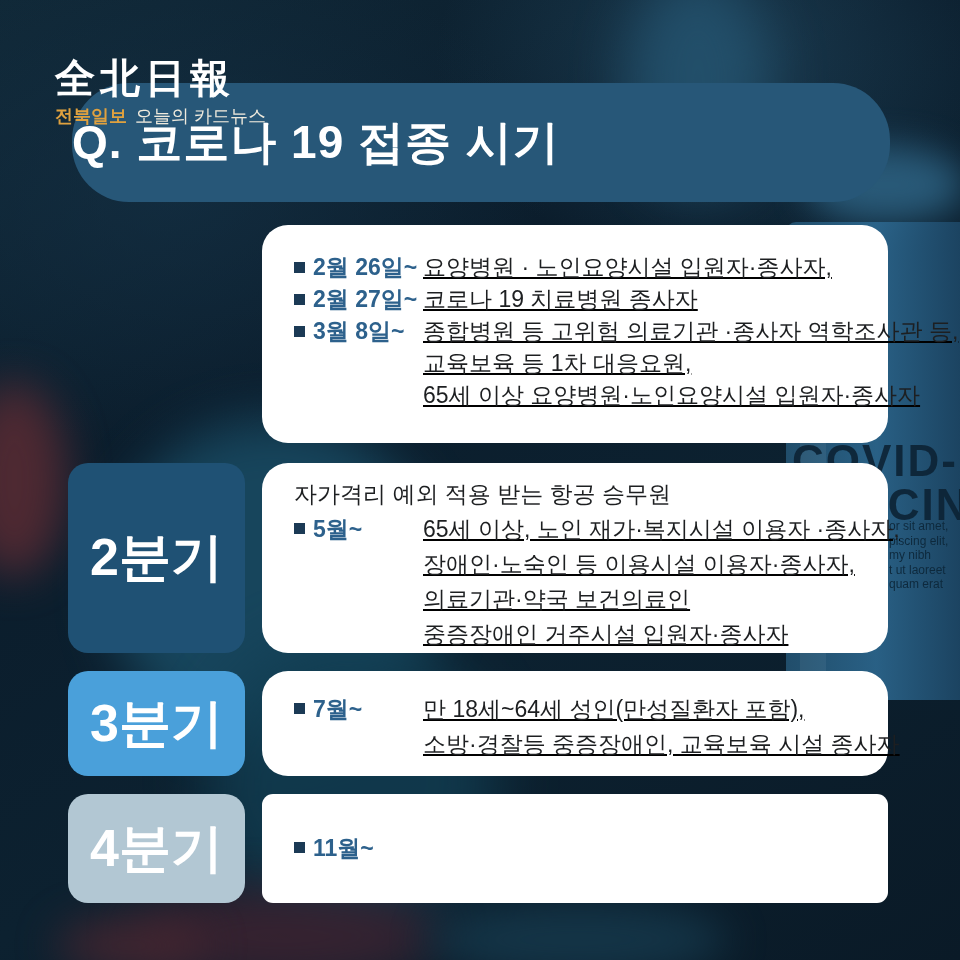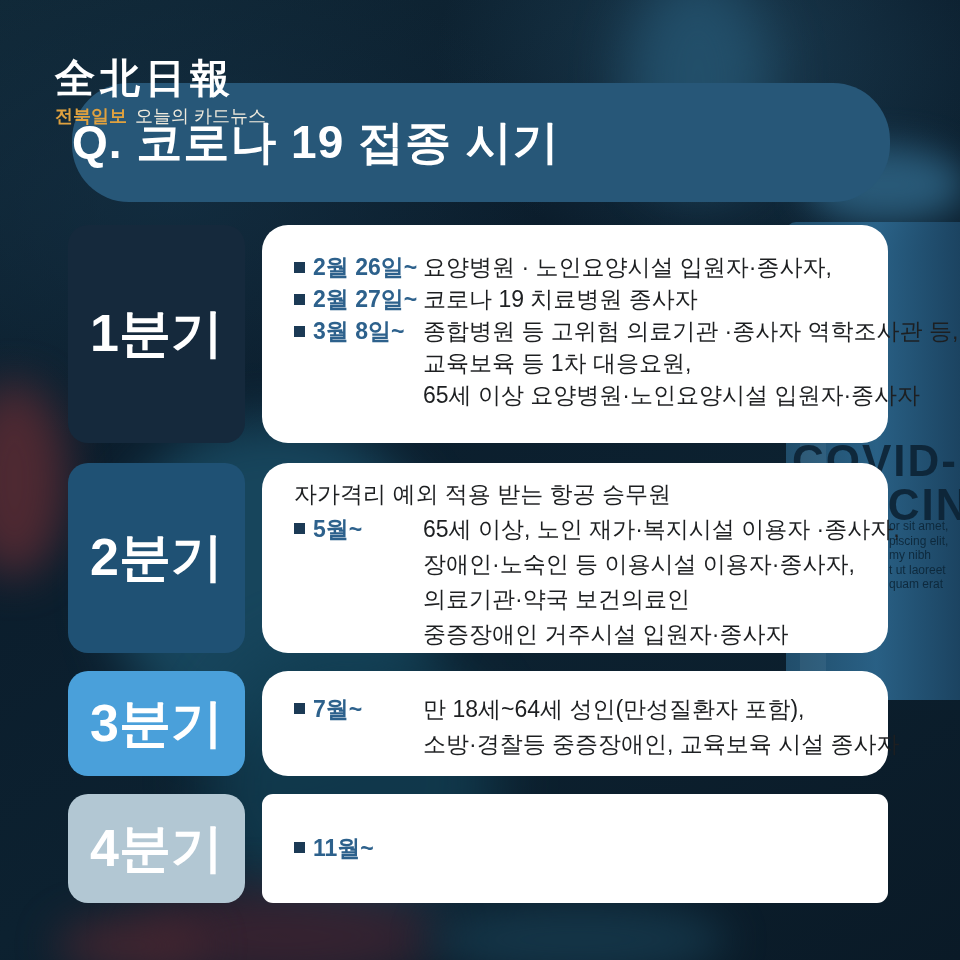--- a/index.html
+++ b/index.html
@@ -72,21 +72,21 @@
     box-sizing:border-box;padding-left:32px;padding-right:22px;
     display:flex;flex-direction:column;
   }
   .c1{padding-top:26px;} .c2{padding-top:14px;} .c3{padding-top:21px;}
   .c4{justify-content:center;border-radius:11px;}
 
   .entry{display:flex;align-items:flex-start;}
   .datecell{flex:none;width:129px;display:flex;align-items:flex-start;}
   .bullet{flex:none;width:11px;height:11px;background:#1b3a55;margin-top:11px;margin-right:8px;}
   .date{font-weight:bold;color:#2d618c;font-size:23px;white-space:nowrap;}
-  .desc{flex:1;min-width:0;}
+  .desc{flex:1;min-width:0;text-decoration:underline;}
   .line{color:#1d1f21;font-size:23px;white-space:nowrap;}
   .c1 .line,.c1 .date{line-height:32px;}
   .c2 .line,.c2 .date{line-height:35px;}
   .c3 .line,.c3 .date{line-height:35px;}
   .c4 .line,.c4 .date{line-height:35px;}
   .note{margin-bottom:0;}
 </style>
 </head>
 <body>
 
@@ -120,21 +120,20 @@
     <div class="logo-sub">
       <span class="accent">전북일보</span><span class="rest">오늘의 카드뉴스</span>
     </div>
   </div>
 
   <div class="banner">
     <span class="banner-title">Q. 코로나 19 접종 시기</span>
   </div>
 
   <section class="row r1">
-    <div class="qlabel q1bg">1분기</div>
     <div class="qcard c1">
       <div class="entry">
         <div class="datecell">
           <span class="bullet"></span>
           <span class="date">2월 26일~</span>
         </div>
         <div class="desc">
           <div class="line">요양병원 · 노인요양시설 입원자·종사자,</div>
         </div>
       </div>

